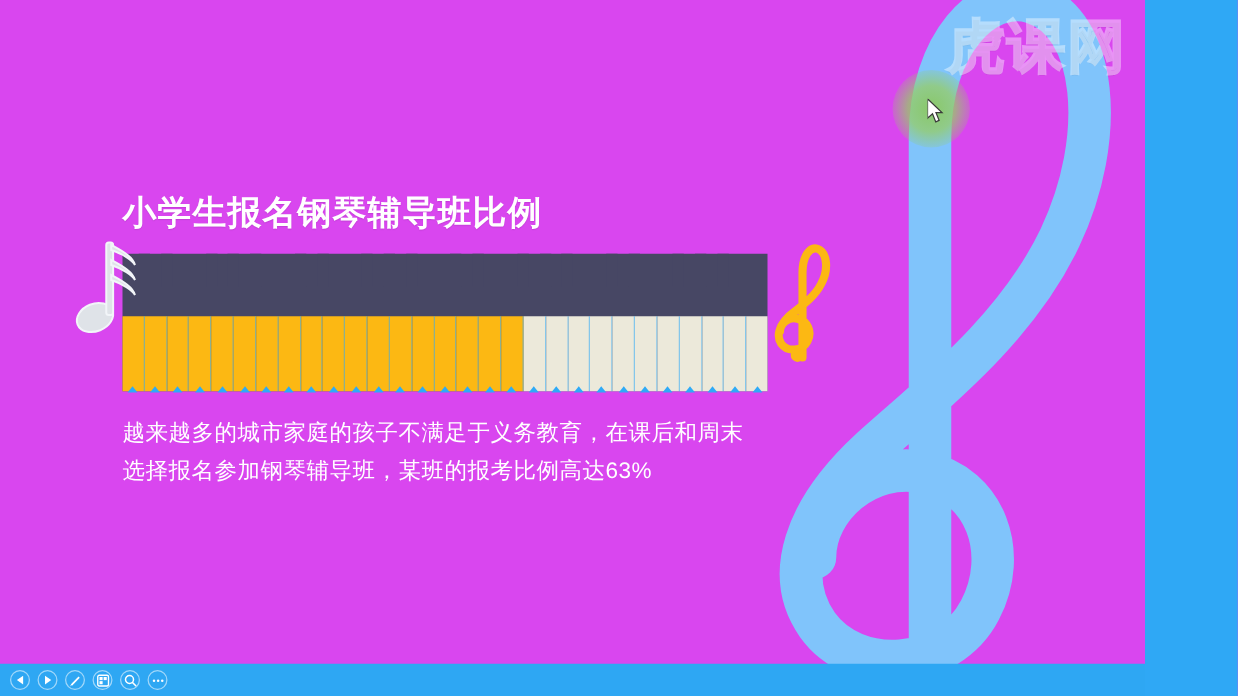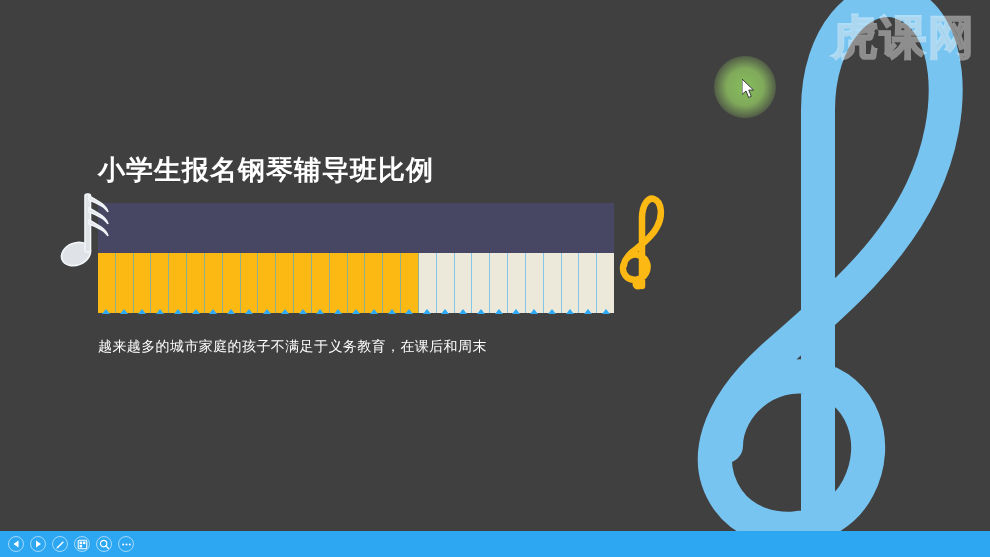--- a/index.html
+++ b/index.html
@@ -5,22 +5,22 @@
 <style>
   * { margin:0; padding:0; box-sizing:border-box; }
   html, body {
     width:990px; height:557px;
     overflow:hidden;
     background:#2fa8f5;
     font-family:"Liberation Sans","DejaVu Sans",sans-serif;
   }
   #stage {
     position:relative;
-    width:990px; height:557px;
-    background:#404040;
+    width:916px; height:557px;
+    background:#d946ef;
     overflow:hidden;
   }
 
   
   .bg-clef {
     position:absolute;
     right:-30px; top:-40px;
     width:420px; height:640px;
     opacity:1;
     pointer-events:none;
@@ -157,21 +157,21 @@
     border-right:4px solid transparent;
     border-bottom:5px solid #2eaaf7;
   }
 
   
   .copy {
     position:absolute;
     left:98px; top:331px;
     width:540px;
     color:#ffffff;
-    font-size:14px;
+    font-size:18px;
     line-height:30px;
     letter-spacing:0.4px;
   }
   .copy-line { display:block; white-space:nowrap; }
 
   
   .toolbar {
     position:absolute;
     left:0; bottom:0;
     width:990px; height:26px;
@@ -345,20 +345,21 @@
 
   <svg class="clef-icon" viewBox="0 0 54 100">
     <g fill="none" stroke="#fcb813" stroke-width="6.5" stroke-linecap="round" stroke-linejoin="round">
       <path d="M28 94 C28 66 28 40 28 26 C28 13 34 5 40 7 C48 10 49 24 43 35 C37 47 24 55 17 61 C9 69 7 77 11 83 C16 90 28 89 32 81 C36 73 32 65 24 63 C17 61 10 67 10 73"></path>
     </g>
     <circle cx="24" cy="92" r="5.5" fill="#fcb813"></circle>
   </svg>
 
   <div class="copy">
     <span class="copy-line">越来越多的城市家庭的孩子不满足于义务教育，在课后和周末</span>
+    <span class="copy-line">选择报名参加钢琴辅导班，某班的报考比例高达63%</span>
   </div>
 
   <div class="toolbar" id="toolbar">
       <div class="tb-btn" title="上一步">
         <svg viewBox="0 0 13 13" width="13" height="13">
           <polygon points="8.5,2.5 8.5,9.5 3.5,6" fill="#ffffff"></polygon>
         </svg>
       </div>
       <div class="tb-btn" title="播放">
         <svg viewBox="0 0 13 13" width="13" height="13">

